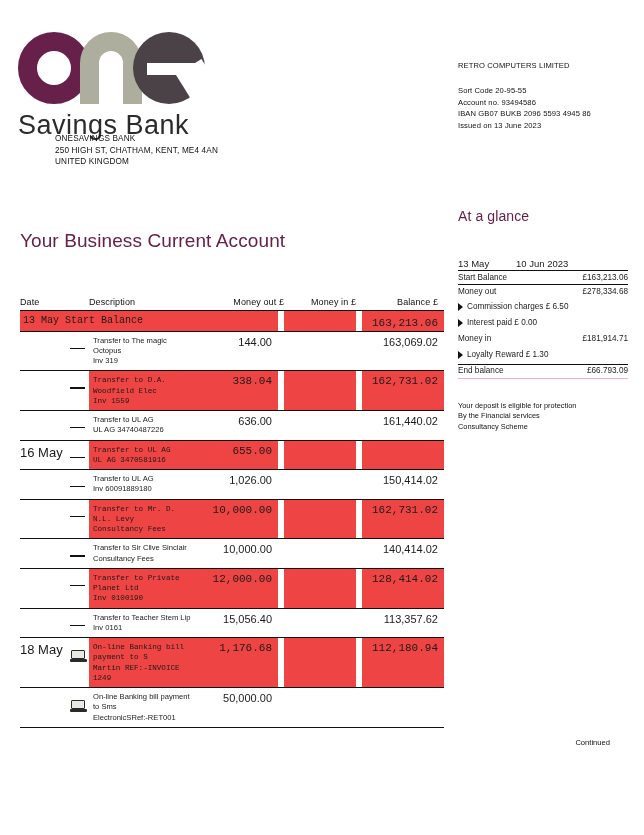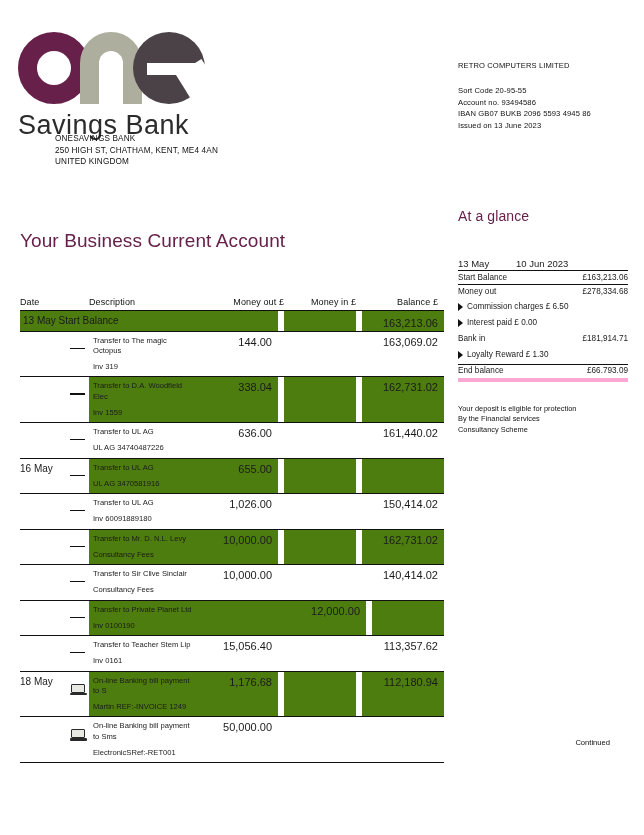--- a/index.html
+++ b/index.html
@@ -95,38 +95,38 @@
 
   .thead .c-out, .thead .c-in, .thead .c-bal { padding-right: 6px; }
 
   .row {
     display: flex;
     position: relative;
     border-top: 1.1px solid #111;
     min-height: 19px;
   }
   .row .cell-date {
-    width: 47px; flex: none; font-size: 10px; padding-top: 4px;
+    width: 47px; flex: none; font-size: 13px; padding-top: 4px;
     background: #ffffff;
   }
   .row .cell-mark { width: 22px; flex: none; background: #ffffff; position: relative; }
   .row .cell-body { flex: 1 1 auto; display: flex; }
   .row .cell-desc {
     flex: 1 1 auto; font-size: 7.6px; line-height: 1.35;
     padding: 4px 0 4px 4px;
   }
-  .row .cell-desc .l2 { margin-top: 6px; }
+  .row .cell-desc .l2 { }
   .row .cell-num {
     font-size: 11px; text-align: right; padding: 4px 6px 0 0;
   }
   .cell-out { width: 86px; flex: none; }
   .cell-in  { width: 72px; flex: none; margin-left: 6px; }
   .cell-bal { width: 82px; flex: none; margin-left: 6px; }
 
-  .sh { background: #4d7c0f; }
+  .sh { background: #ef4444; font-family: Liberation Mono, monospace; }
   .wh { background: #ffffff; }
 
   
   .row-start { border-top: 1.1px solid #111; }
   .row-start .startcell {
     font-size: 10px; padding: 3px 0 3px 2px;
   }
 
   
   .dash {
@@ -179,21 +179,21 @@
     display: flex; align-items: center;
     font-size: 8.2px; padding: 3px 0 3px 0; line-height: 1.25;
   }
   .tri {
     width: 0; height: 0; flex: none;
     border-left: 5px solid #111;
     border-top: 4px solid transparent;
     border-bottom: 4px solid transparent;
     margin-right: 4px;
   }
-  .glance-end { border-top: 1px solid #111; border-bottom: 4px solid #f9a8d4; }
+  .glance-end { border-top: 1px solid #111; border-bottom: 1px solid #f9a8d4; }
   .glance-note {
     margin-top: 22px; font-size: 7.4px; line-height: 1.45; color: #111;
   }
 </style>
 </head>
 <body>
 
 <div class="logo-wrap">
   <div class="logo-mark">
     <div class="logo-o"></div>
@@ -352,20 +352,21 @@
         <div class="cell-mark">
           <span class="dash"></span>
         </div>
         <div class="cell-body">
           <div class="cell-desc sh">
             <div>Transfer to Private Planet Ltd</div>
             <div class="l2">Inv 0100190</div>
           </div>
           <div class="cell-num cell-out sh">12,000.00</div>
           <div class="cell-num cell-in sh"></div>
+          <div class="cell-num cell-bal sh">128,414.02</div>
         </div>
       </div>
       <div class="row">
         <div class="cell-date"></div>
         <div class="cell-mark">
           <span class="dash"></span>
         </div>
         <div class="cell-body">
           <div class="cell-desc wh">
             <div>Transfer to Teacher Stem Lip</div>
@@ -441,21 +442,21 @@
     <span class="tri"></span>
     <span>Commission charges £ 6.50</span>
   </div>
 
   <div class="glance-bullet">
     <span class="tri"></span>
     <span>Interest paid £ 0.00</span>
   </div>
 
   <div class="glance-row plain" style="padding:3px 0;">
-    <div class="lbl">Bank in</div>
+    <div class="lbl">Money in</div>
     <div class="val">£181,914.71</div>
   </div>
 
   <div class="glance-bullet">
     <span class="tri"></span>
     <span>Loyalty Reward £ 1.30</span>
   </div>
 
   <div class="glance-row glance-end">
     <div class="lbl">End balance</div>

